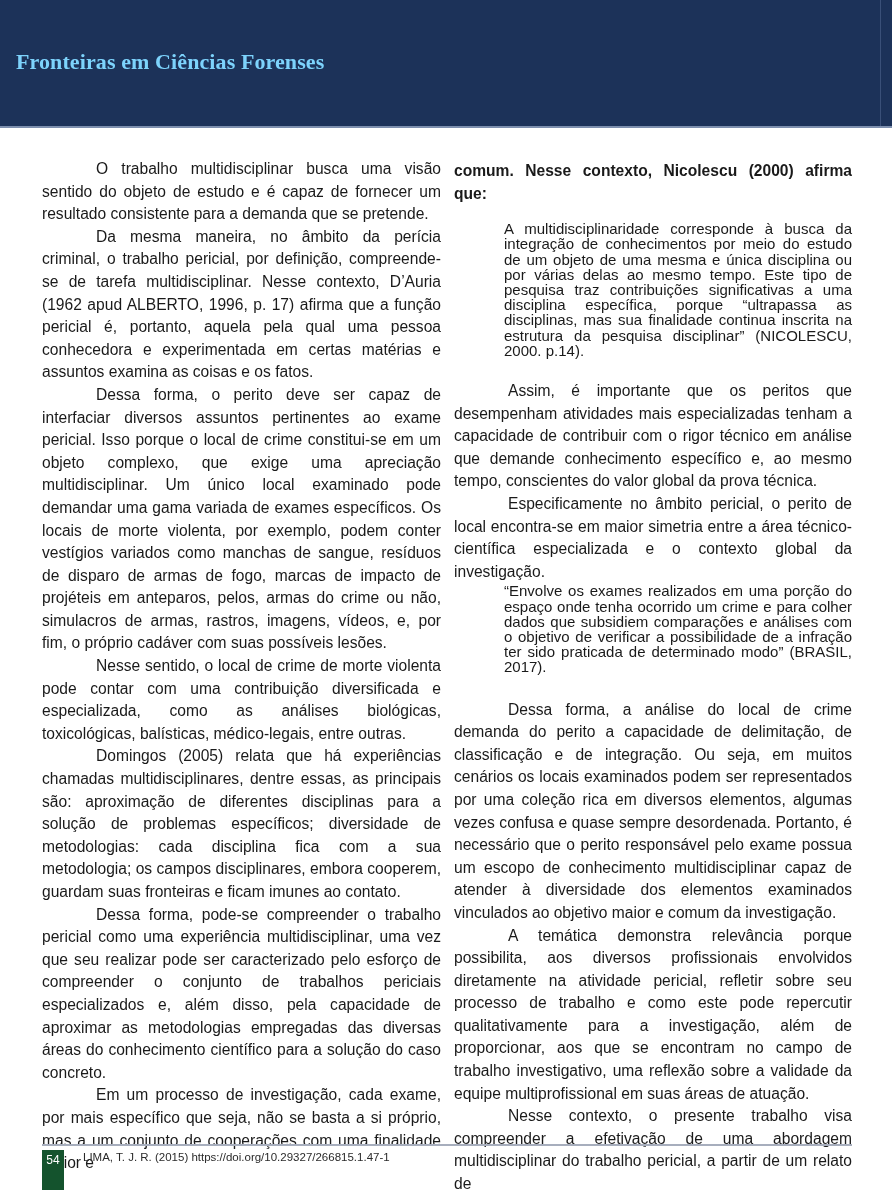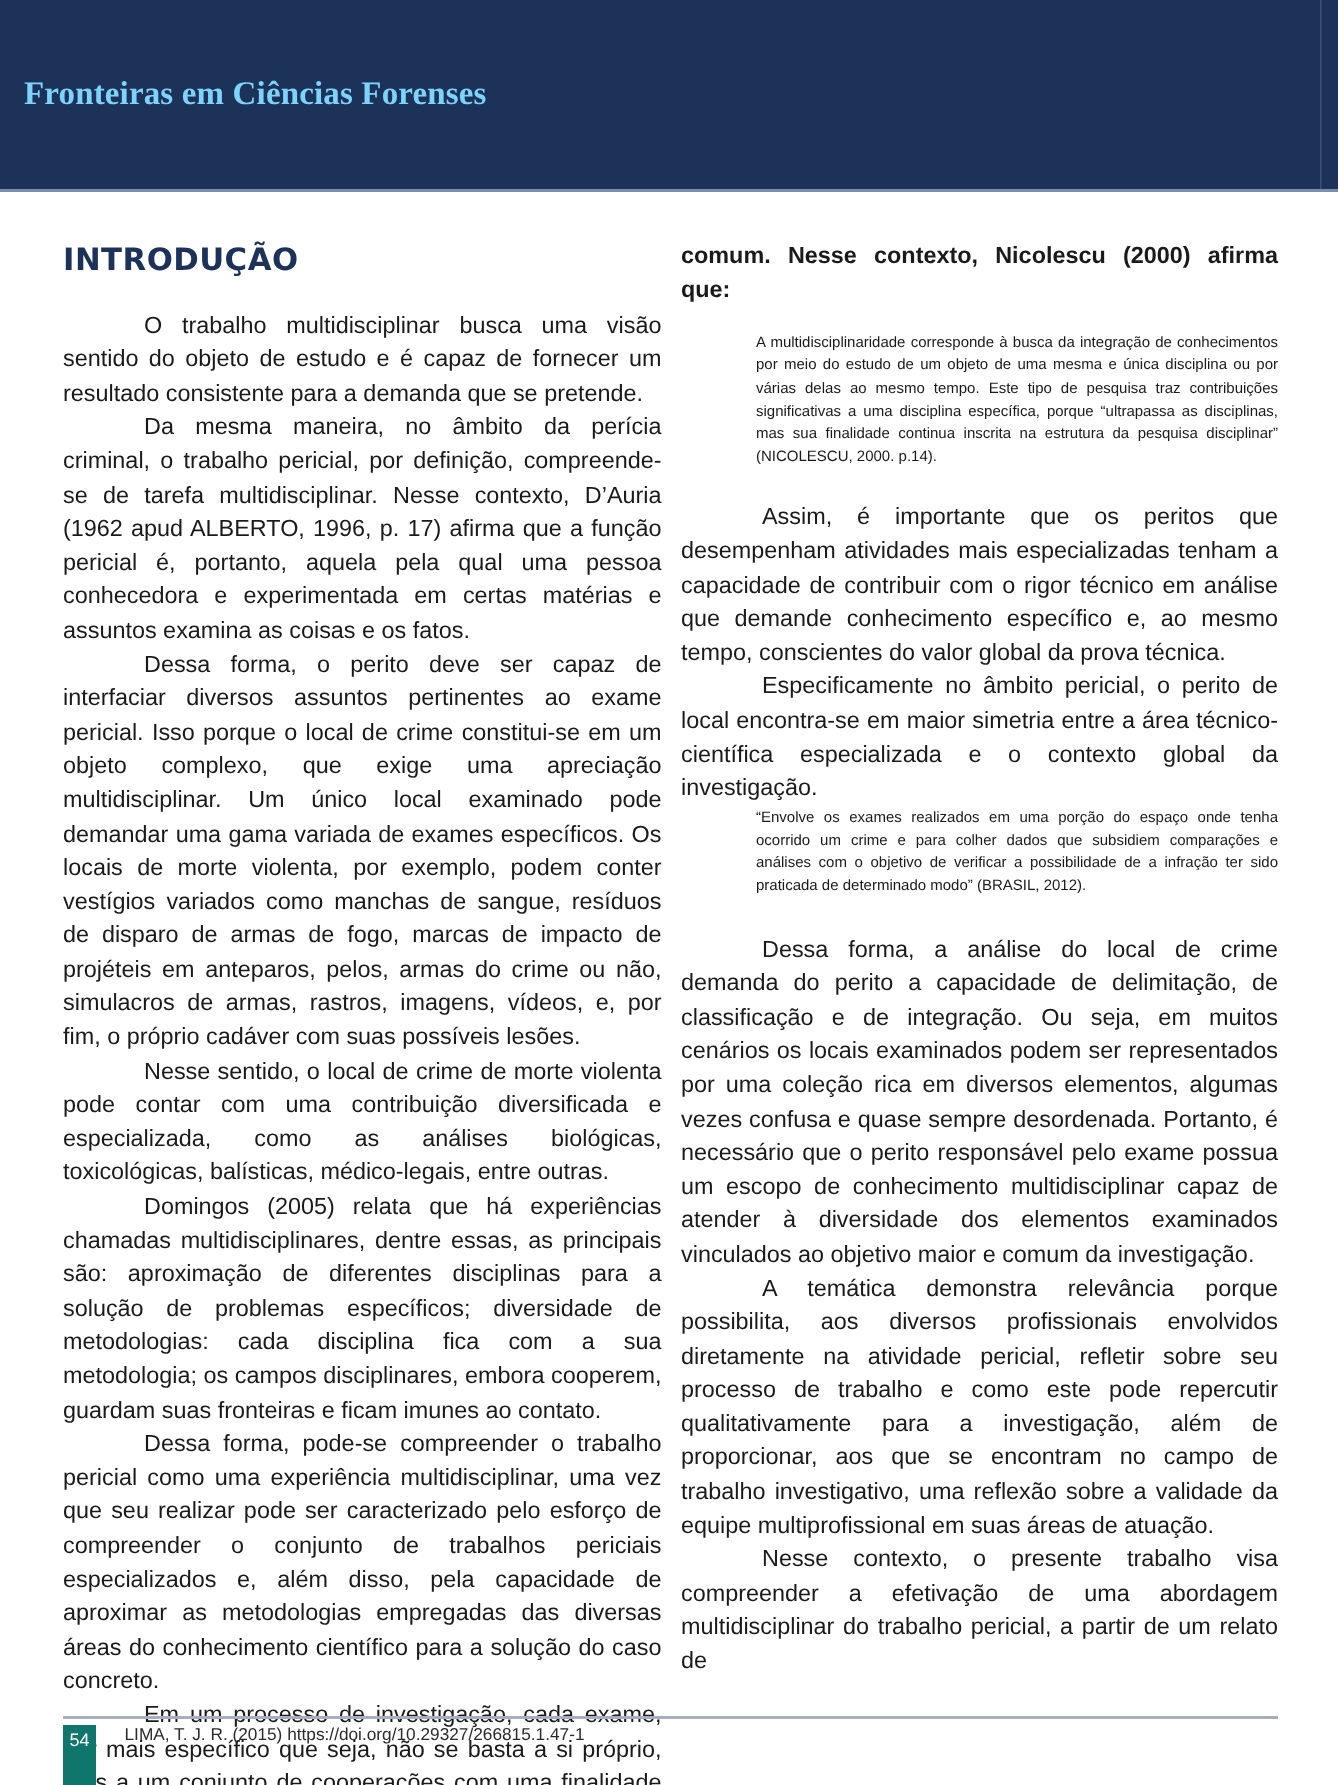--- a/index.html
+++ b/index.html
@@ -22,60 +22,59 @@
   .col { position: absolute; top: 158px; font-size: 15.6px; line-height: 22.6px; }
   .col-left { left: 42px; width: 399px; }
   .col-right { left: 454px; width: 398px; top: 160px; }
   .section-title {
     font-family: "DejaVu Sans", sans-serif; font-weight: bold; font-size: 20.5px;
     color: #1c3259; margin: 4px 0 22px 0; letter-spacing: 0.3px;
   }
   p { margin: 0; text-align: justify; text-indent: 54px; }
   p.noindent { text-indent: 0; font-weight: bold; }
   .quote {
-    margin: 16px 0 22px 50px; font-size: 10px; line-height: 15.2px; text-align: justify;
+    margin: 16px 0 22px 50px; font-size: 15px; line-height: 15.2px; text-align: justify;
     text-indent: 0;
   }
   .quote2 { margin: 0 0 24px 50px; }
   .footer-rule {
     position: absolute; left: 42px; top: 1144px; width: 810px; height: 2px; background: #a7aebd;
   }
   .page-num-box {
-    position: absolute; left: 42px; top: 1150px; width: 22px; height: 40px; background: #0f766e;
+    position: absolute; left: 42px; top: 1150px; width: 22px; height: 40px; background: #14532d;
     color: #ffffff; font-size: 12px; text-align: center; padding-top: 3px; box-sizing: border-box;
   }
   .citation {
     position: absolute; left: 83px; top: 1151px; font-size: 11.5px; color: #2a2a2a;
   }
 </style>
 </head>
 <body>
 
 <div class="header">
   <div class="journal-title">Fronteiras em Ciências Forenses</div>
   <div class="vline"></div>
 </div>
 
 <div class="col col-left">
-  <div class="section-title">INTRODUÇÃO</div>
   <p>O trabalho multidisciplinar busca uma visão sentido do objeto de estudo e é capaz de fornecer um resultado consistente para a demanda que se pretende.</p>
   <p>Da mesma maneira, no âmbito da perícia criminal, o trabalho pericial, por definição, compreende-se de tarefa multidisciplinar. Nesse contexto, D’Auria (1962 apud ALBERTO, 1996, p. 17) afirma que a função pericial é, portanto, aquela pela qual uma pessoa conhecedora e experimentada em certas matérias e assuntos examina as coisas e os fatos.</p>
   <p>Dessa forma, o perito deve ser capaz de interfaciar diversos assuntos pertinentes ao exame pericial. Isso porque o local de crime constitui-se em um objeto complexo, que exige uma apreciação multidisciplinar. Um único local examinado pode demandar uma gama variada de exames específicos. Os locais de morte violenta, por exemplo, podem conter vestígios variados como manchas de sangue, resíduos de disparo de armas de fogo, marcas de impacto de projéteis em anteparos, pelos, armas do crime ou não, simulacros de armas, rastros, imagens, vídeos, e, por fim, o próprio cadáver com suas possíveis lesões.</p>
   <p>Nesse sentido, o local de crime de morte violenta pode contar com uma contribuição diversificada e especializada, como as análises biológicas, toxicológicas, balísticas, médico-legais, entre outras.</p>
   <p>Domingos (2005) relata que há experiências chamadas multidisciplinares, dentre essas, as principais são: aproximação de diferentes disciplinas para a solução de problemas específicos; diversidade de metodologias: cada disciplina fica com a sua metodologia; os campos disciplinares, embora cooperem, guardam suas fronteiras e ficam imunes ao contato.</p>
   <p>Dessa forma, pode-se compreender o trabalho pericial como uma experiência multidisciplinar, uma vez que seu realizar pode ser caracterizado pelo esforço de compreender o conjunto de trabalhos periciais especializados e, além disso, pela capacidade de aproximar as metodologias empregadas das diversas áreas do conhecimento científico para a solução do caso concreto.</p>
   <p>Em um processo de investigação, cada exame, por mais específico que seja, não se basta a si próprio, mas a um conjunto de cooperações com uma finalidade maior e</p>
 </div>
 
 <div class="col col-right">
   <p class="noindent">comum. Nesse contexto, Nicolescu (2000) afirma que:</p>
   <div class="quote">A multidisciplinaridade corresponde à busca da integração de conhecimentos por meio do estudo de um objeto de uma mesma e única disciplina ou por várias delas ao mesmo tempo. Este tipo de pesquisa traz contribuições significativas a uma disciplina específica, porque “ultrapassa as disciplinas, mas sua finalidade continua inscrita na estrutura da pesquisa disciplinar” (NICOLESCU, 2000. p.14).</div>
   <p>Assim, é importante que os peritos que desempenham atividades mais especializadas tenham a capacidade de contribuir com o rigor técnico em análise que demande conhecimento específico e, ao mesmo tempo, conscientes do valor global da prova técnica.</p>
   <p>Especificamente no âmbito pericial, o perito de local encontra-se em maior simetria entre a área técnico-científica especializada e o contexto global da investigação.</p>
-  <div class="quote quote2">“Envolve os exames realizados em uma porção do espaço onde tenha ocorrido um crime e para colher dados que subsidiem comparações e análises com o objetivo de verificar a possibilidade de a infração ter sido praticada de determinado modo” (BRASIL, 2012).</div>
+  <div class="quote quote2">“Envolve os exames realizados em uma porção do espaço onde tenha ocorrido um crime e para colher dados que subsidiem comparações e análises com o objetivo de verificar a possibilidade de a infração ter sido praticada de determinado modo” (BRASIL, 2017).</div>
   <p>Dessa forma, a análise do local de crime demanda do perito a capacidade de delimitação, de classificação e de integração. Ou seja, em muitos cenários os locais examinados podem ser representados por uma coleção rica em diversos elementos, algumas vezes confusa e quase sempre desordenada. Portanto, é necessário que o perito responsável pelo exame possua um escopo de conhecimento multidisciplinar capaz de atender à diversidade dos elementos examinados vinculados ao objetivo maior e comum da investigação.</p>
   <p>A temática demonstra relevância porque possibilita, aos diversos profissionais envolvidos diretamente na atividade pericial, refletir sobre seu processo de trabalho e como este pode repercutir qualitativamente para a investigação, além de proporcionar, aos que se encontram no campo de trabalho investigativo, uma reflexão sobre a validade da equipe multiprofissional em suas áreas de atuação.</p>
   <p>Nesse contexto, o presente trabalho visa compreender a efetivação de uma abordagem multidisciplinar do trabalho pericial, a partir de um relato de</p>
 </div>
 
 <div class="footer-rule"></div>
 <div class="page-num-box">54</div>
 <div class="citation">LIMA, T. J. R. (2015) https://doi.org/10.29327/266815.1.47-1</div>
 
 </body></html>

